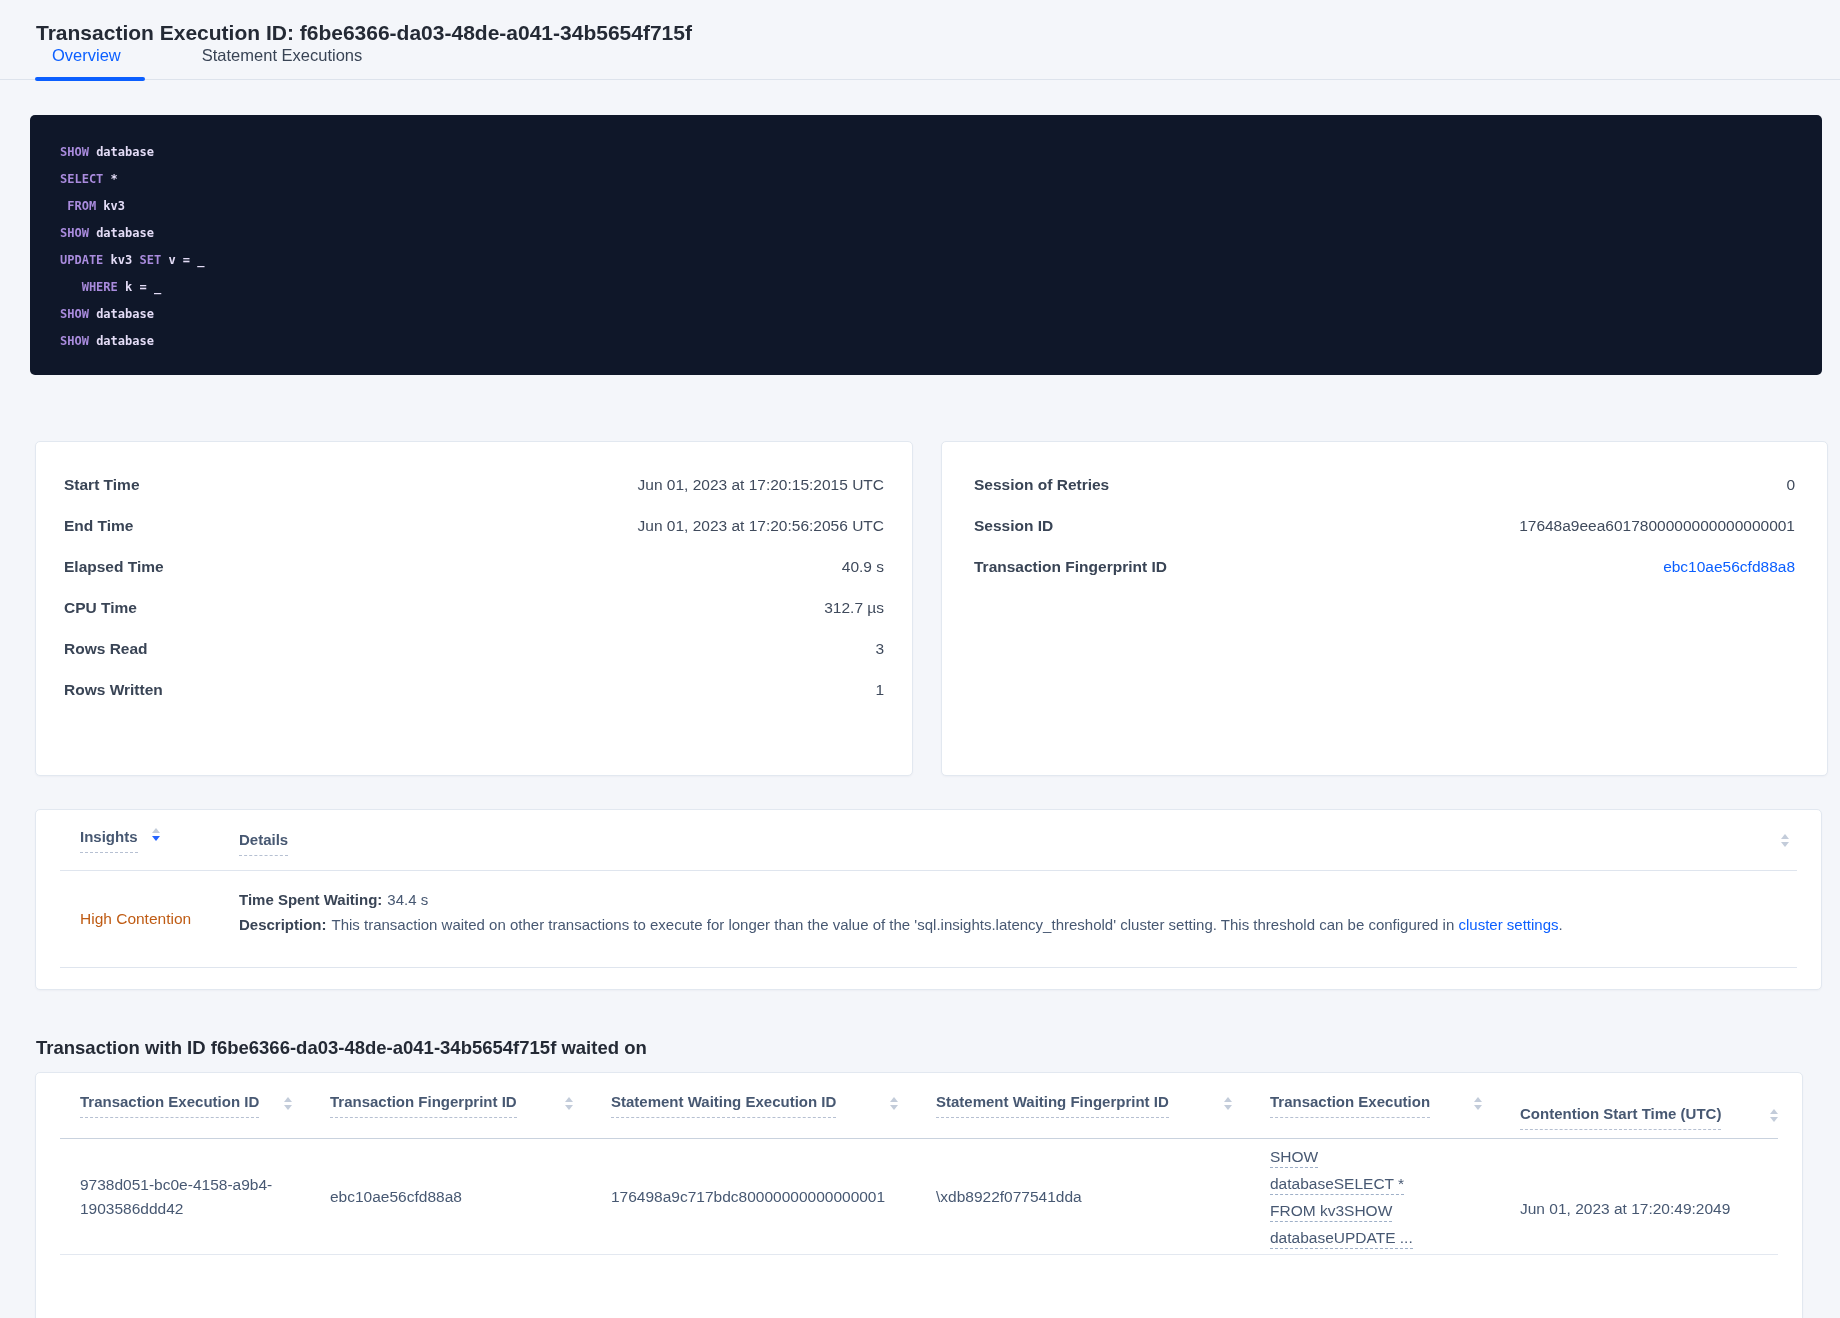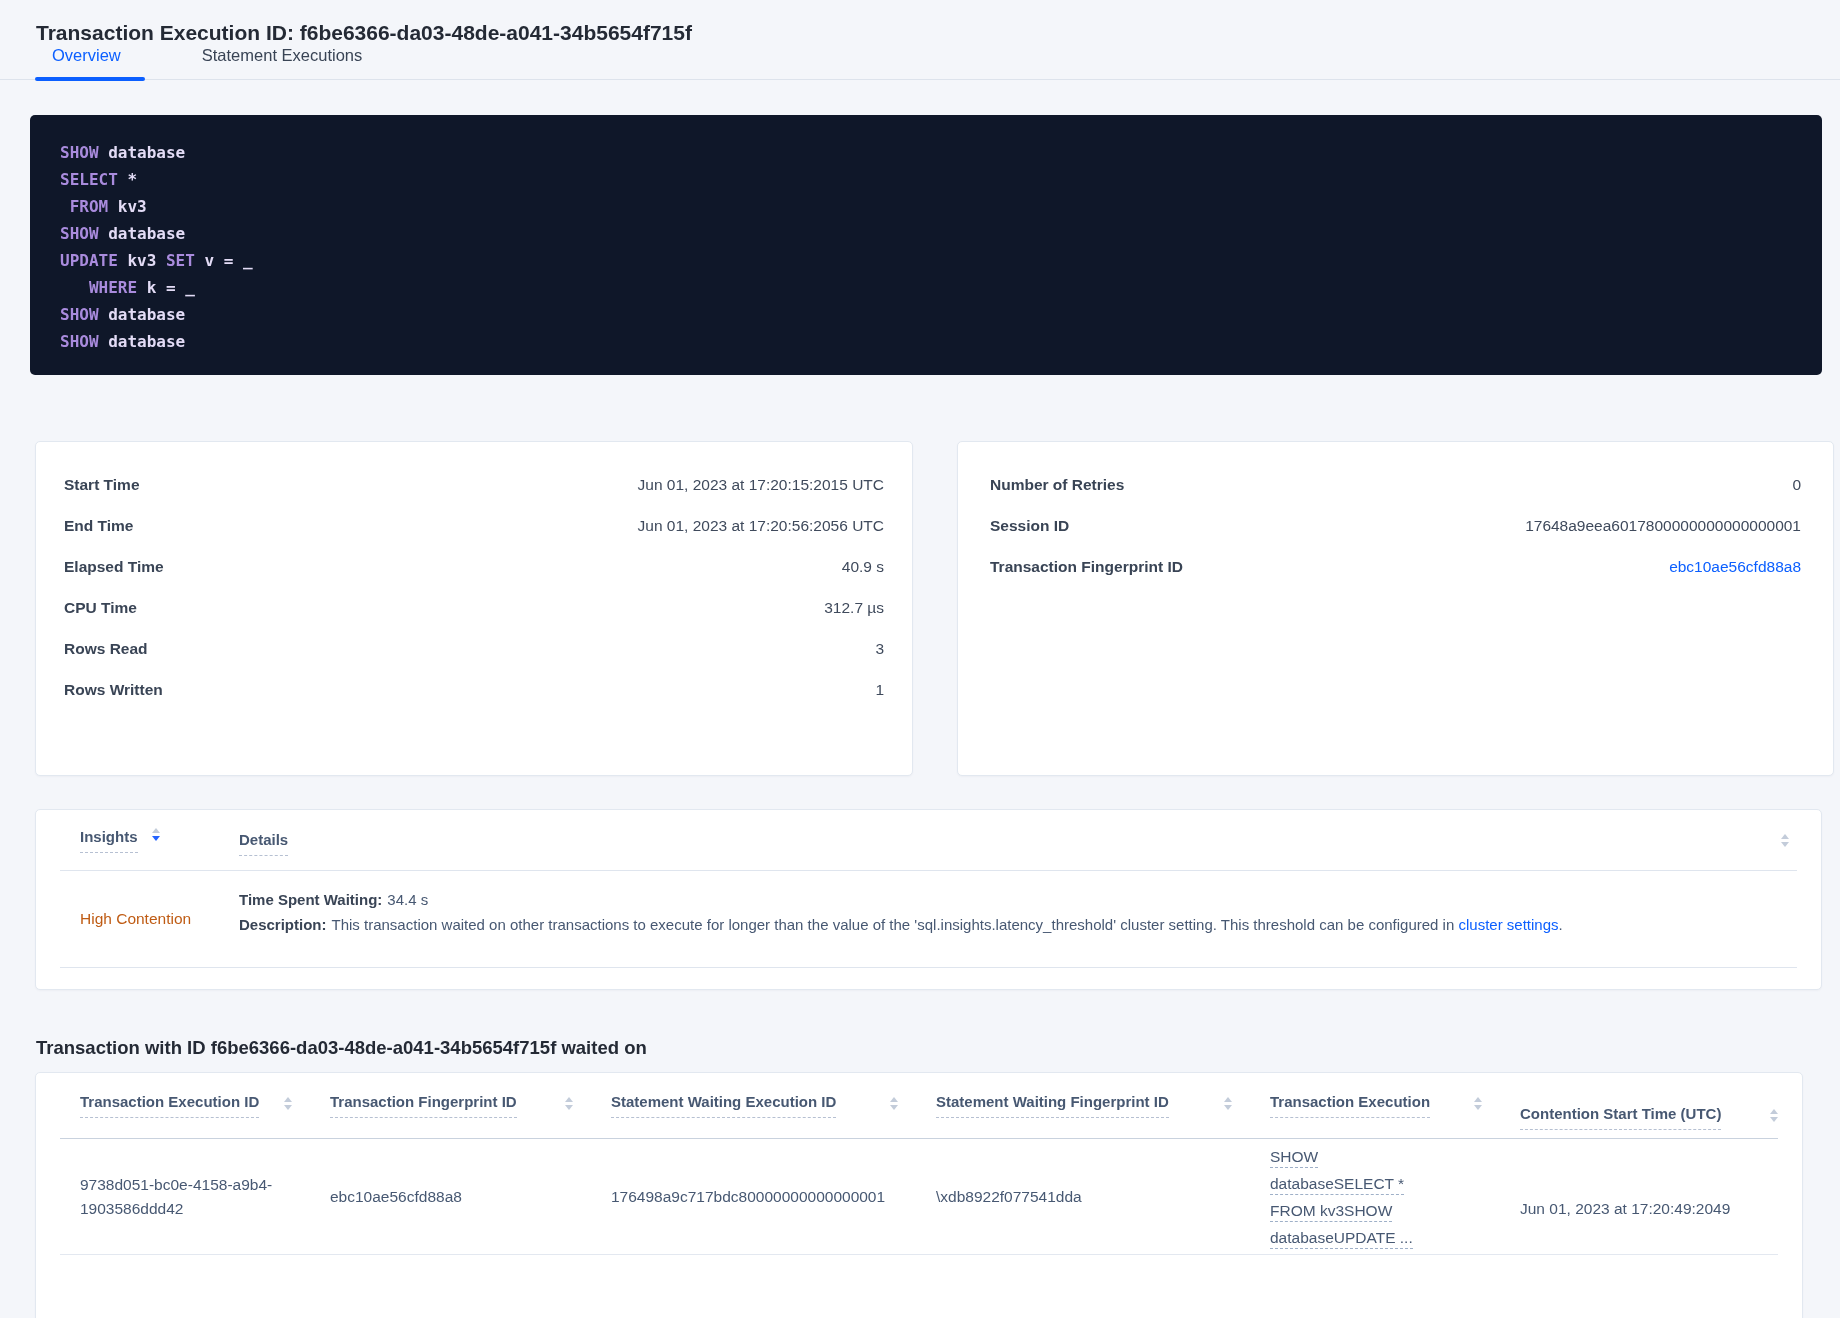--- a/index.html
+++ b/index.html
@@ -34,28 +34,28 @@
     content:""; position:absolute; left:0; right:0; bottom:-2px;
     height:4px; background:#0b5fff; border-radius:2px;
   }
   
   .sqlbox {
     margin:35px 18px 0 30px;
     background:#0f1729;
     border-radius:5px;
     padding:24px 30px 20px 30px;
     font-family:"DejaVu Sans Mono", "Liberation Mono", monospace;
-    font-size:16px; font-weight:600;
+    font-size:12px; font-weight:600;
     line-height:27px;
     color:#e3dcf6;
     white-space:pre;
   }
   .sqlbox .kw { color:#a98bdd; }
   
-  .cards { display:flex; gap:44px; margin:66px 6px 0 35px;border-radius:11px; }
+  .cards { display:flex; gap:28px; margin:66px 12px 0 35px;border-radius:11px; }
   .card {
     background:#ffffff;
     border:1px solid #e2e8f0;
     border-radius:5px;
     box-shadow:0 1px 2px rgba(40,60,90,0.04);
   }
   .card.summary { height:335px; padding:22px 28px; }
   .card.left-card { width:878px; }
   .card.right-card { flex:1; padding:22px 32px; }
   .kv-row {
@@ -173,21 +173,21 @@
         <span class="kv-value">3</span>
       </div>
       <div class="kv-row">
         <span class="kv-label">Rows Written</span>
         <span class="kv-value">1</span>
       </div>
     </div>
 
     <div class="card summary right-card">
       <div class="kv-row">
-        <span class="kv-label">Number of Retries</span>
+        <span class="kv-label">Session of Retries</span>
         <span class="kv-value">0</span>
       </div>
       <div class="kv-row">
         <span class="kv-label">Session ID</span>
         <span class="kv-value">17648a9eea6017800000000000000001</span>
       </div>
       <div class="kv-row">
         <span class="kv-label">Transaction Fingerprint ID</span>
         <span class="kv-value blue-link">ebc10ae56cfd88a8</span>
       </div>

